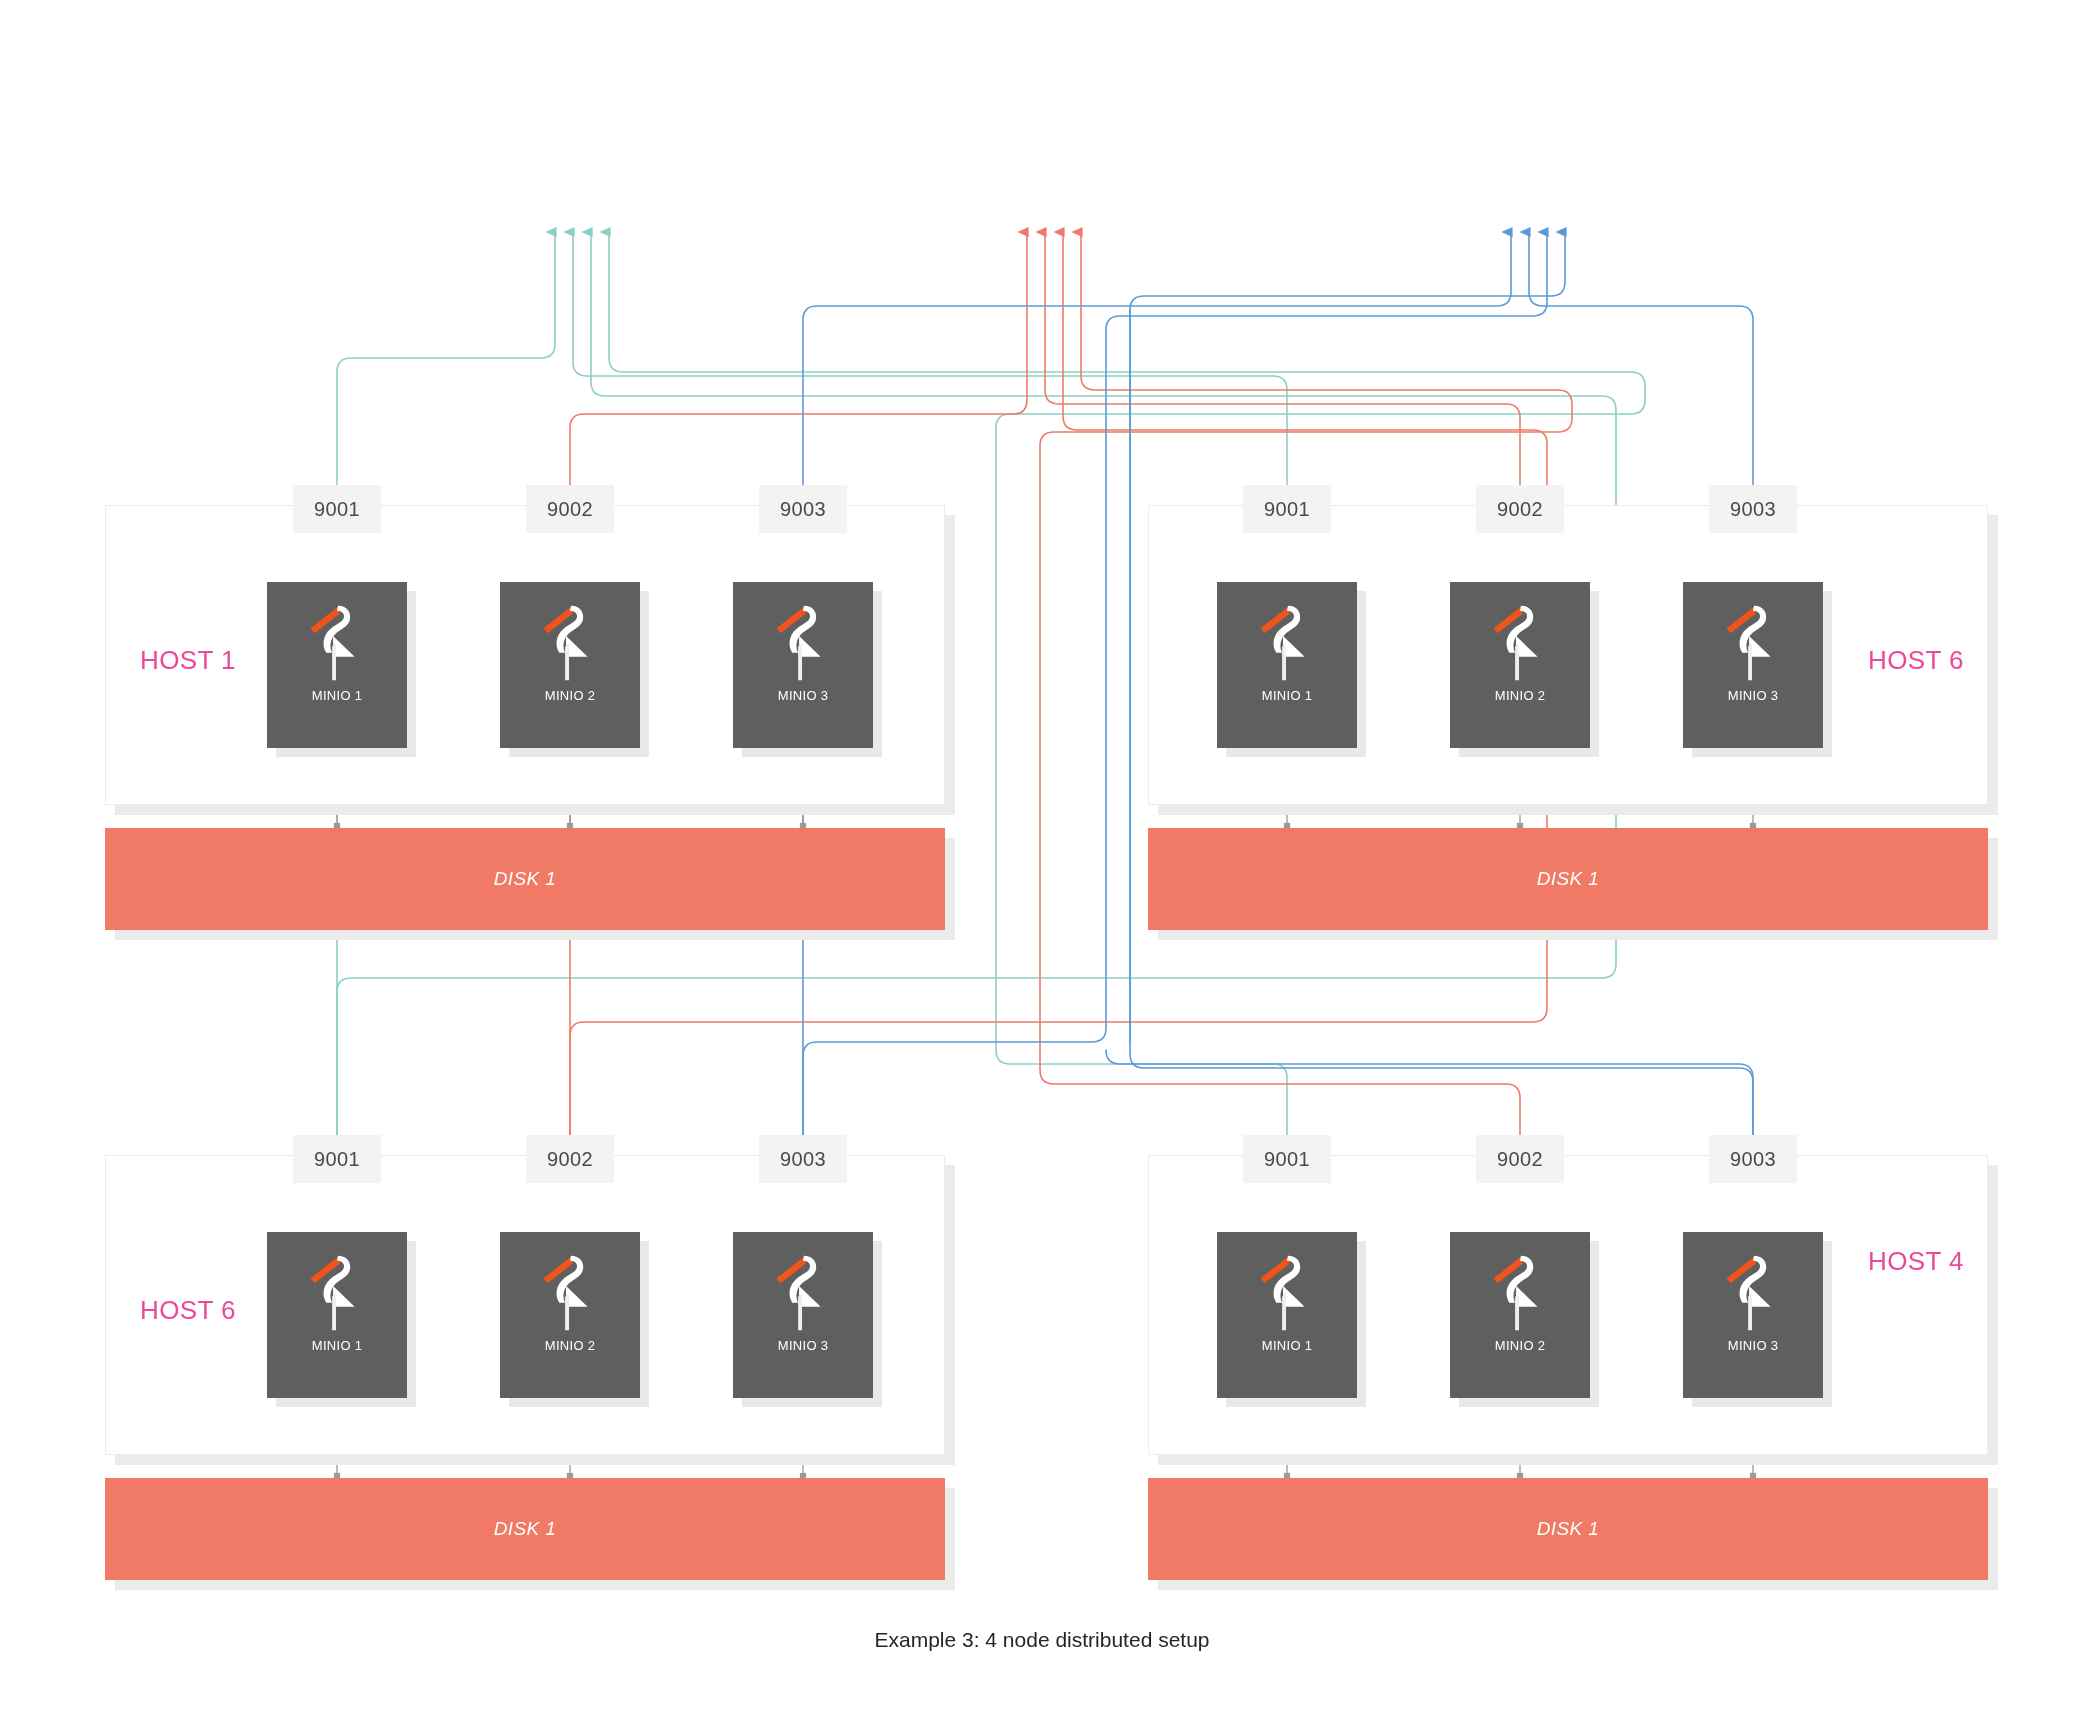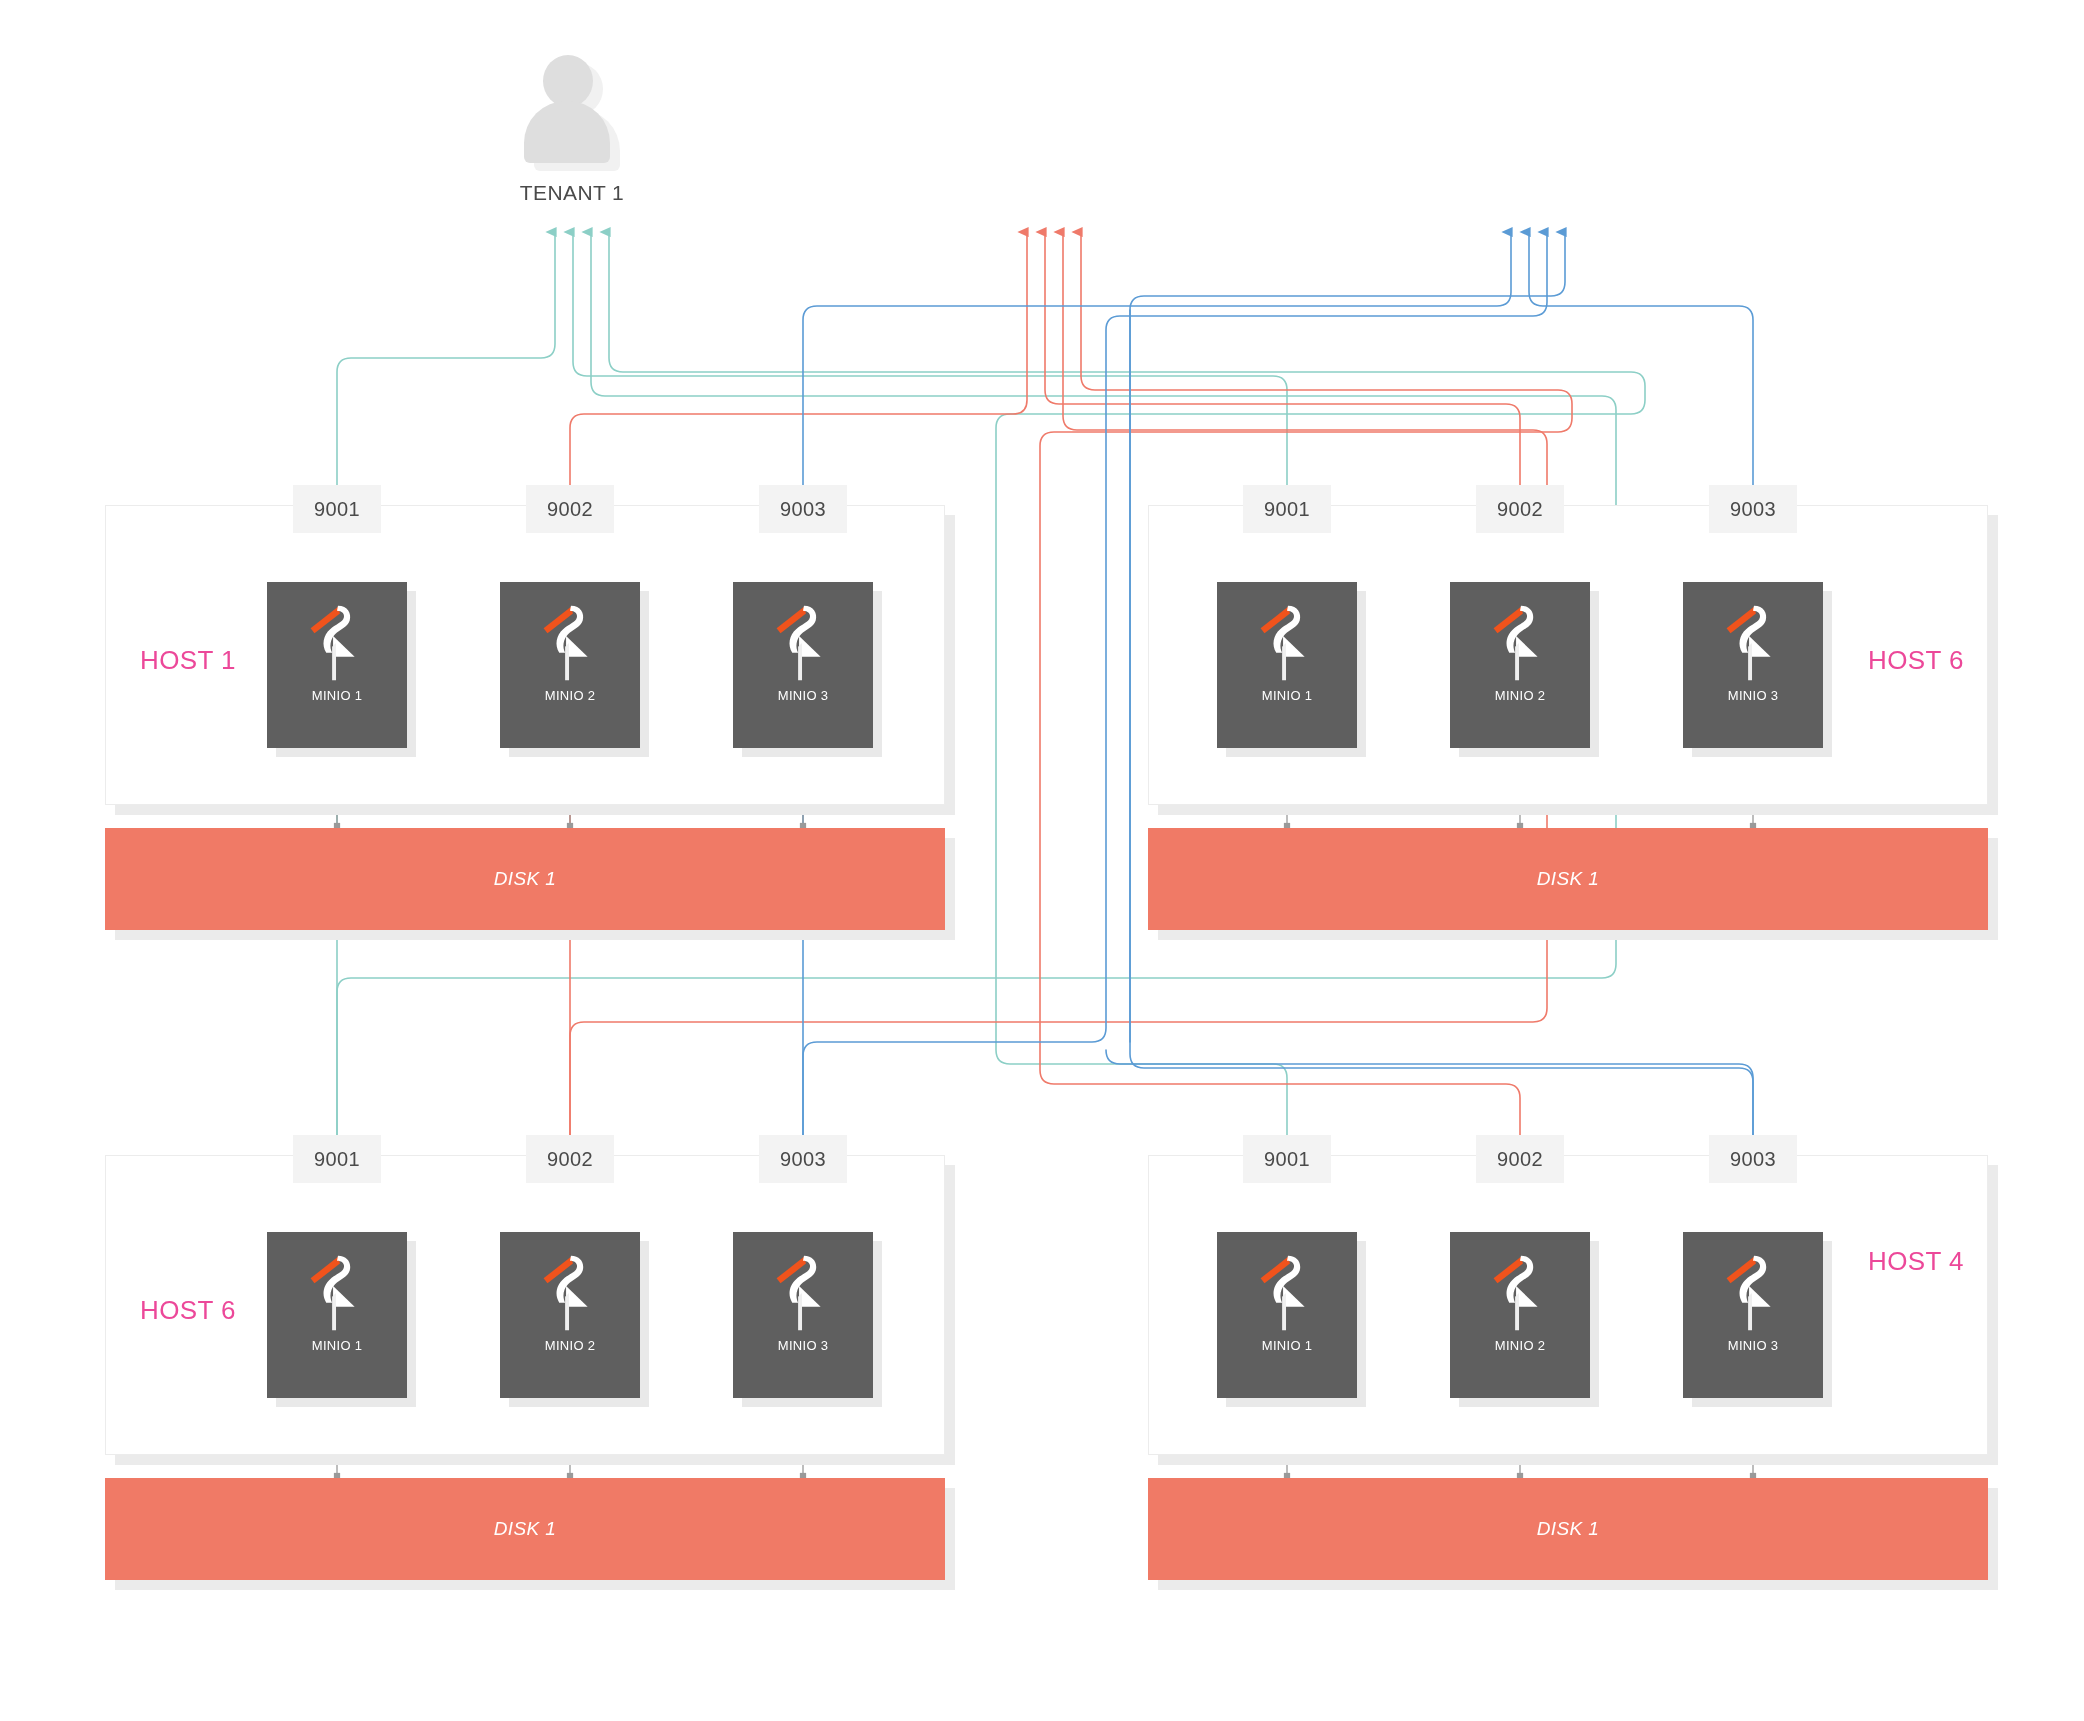--- a/index.html
+++ b/index.html
@@ -271,33 +271,20 @@
         <path marker-end="url(#sq-gray)" d="M337,1398 L337,1476"></path>
         <path marker-end="url(#sq-gray)" d="M570,1398 L570,1476"></path>
         <path marker-end="url(#sq-gray)" d="M803,1398 L803,1476"></path>
         <path marker-end="url(#sq-gray)" d="M1287,1398 L1287,1476"></path>
         <path marker-end="url(#sq-gray)" d="M1520,1398 L1520,1476"></path>
         <path marker-end="url(#sq-gray)" d="M1753,1398 L1753,1476"></path>
       </g>
     </g>
   </svg>
 
-  <div class="tenant" style="left:472px; top:55px;">
-    <div class="avatar">
-      <div class="av-shadow">
-          <div class="hd"></div>
-          <div class="bd"></div>
-        </div>
-      <div class="av-main">
-          <div class="hd"></div>
-          <div class="bd"></div>
-        </div>
-    </div>
-    <div class="tenant-label">TENANT 1</div>
-  </div>
 
 
 
   <div class="host" style="left:105px; top:505px; width:840px; height:300px;">
     <div class="host-shadow"></div>
     <div class="host-body"></div>
   </div>
   <div class="host-label" style="left:140px; top:645px;">HOST 1</div>
 
   <div class="port" style="left:293px; top:485px;">9001</div>
@@ -535,14 +522,15 @@
     </div>
   </div>
 
   <div class="disk" style="left:1148px; top:1478px; width:840px;">
     <div class="disk-shadow"></div>
     <div class="disk-body">
       <span class="disk-label">DISK 1</span>
     </div>
   </div>
 
+  <div id="caption">Example 3: 4 node distributed setup</div>
 
 </div>
 
 </body></html>

